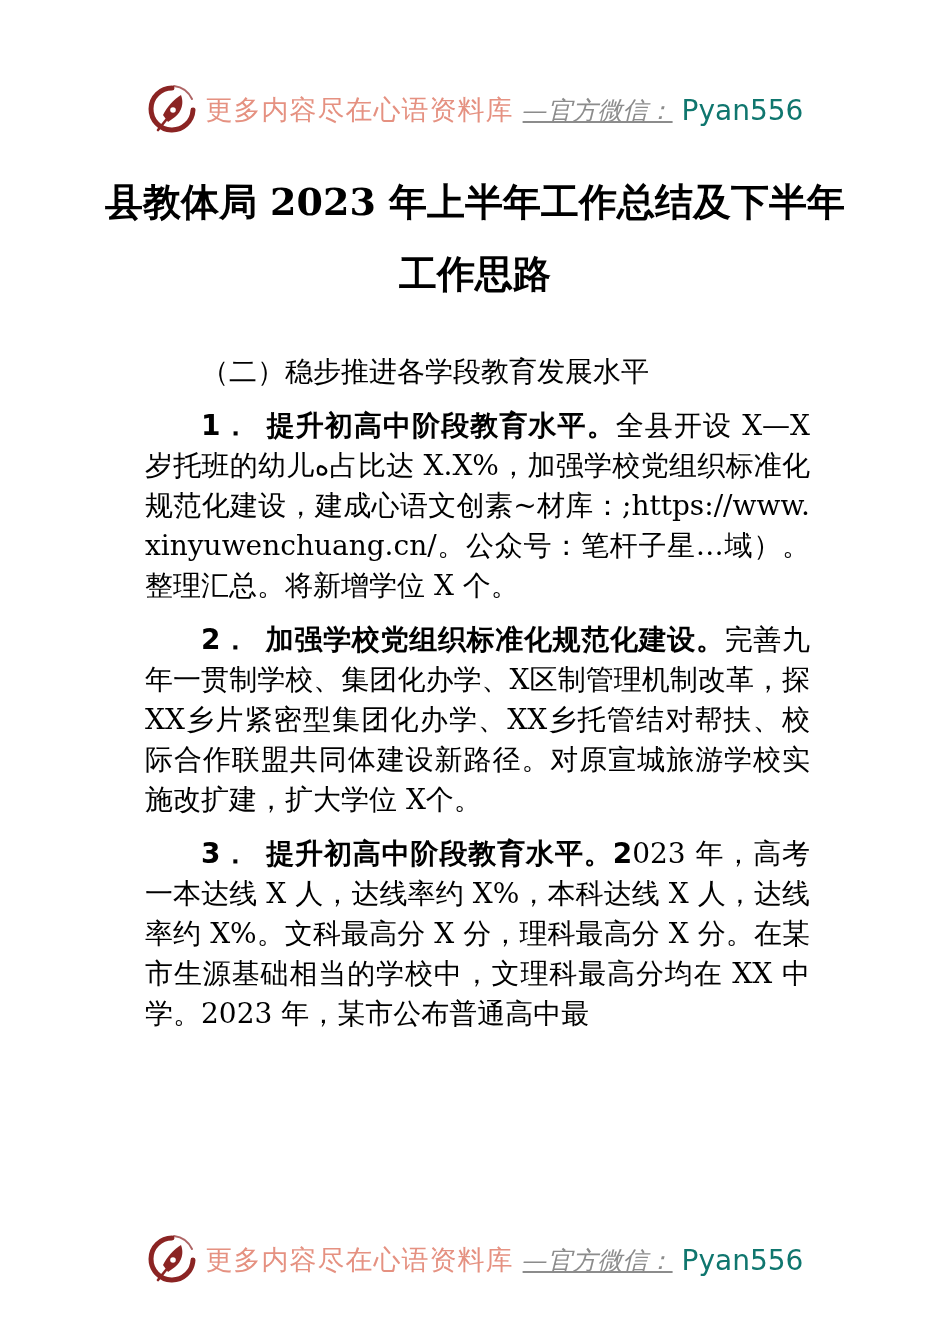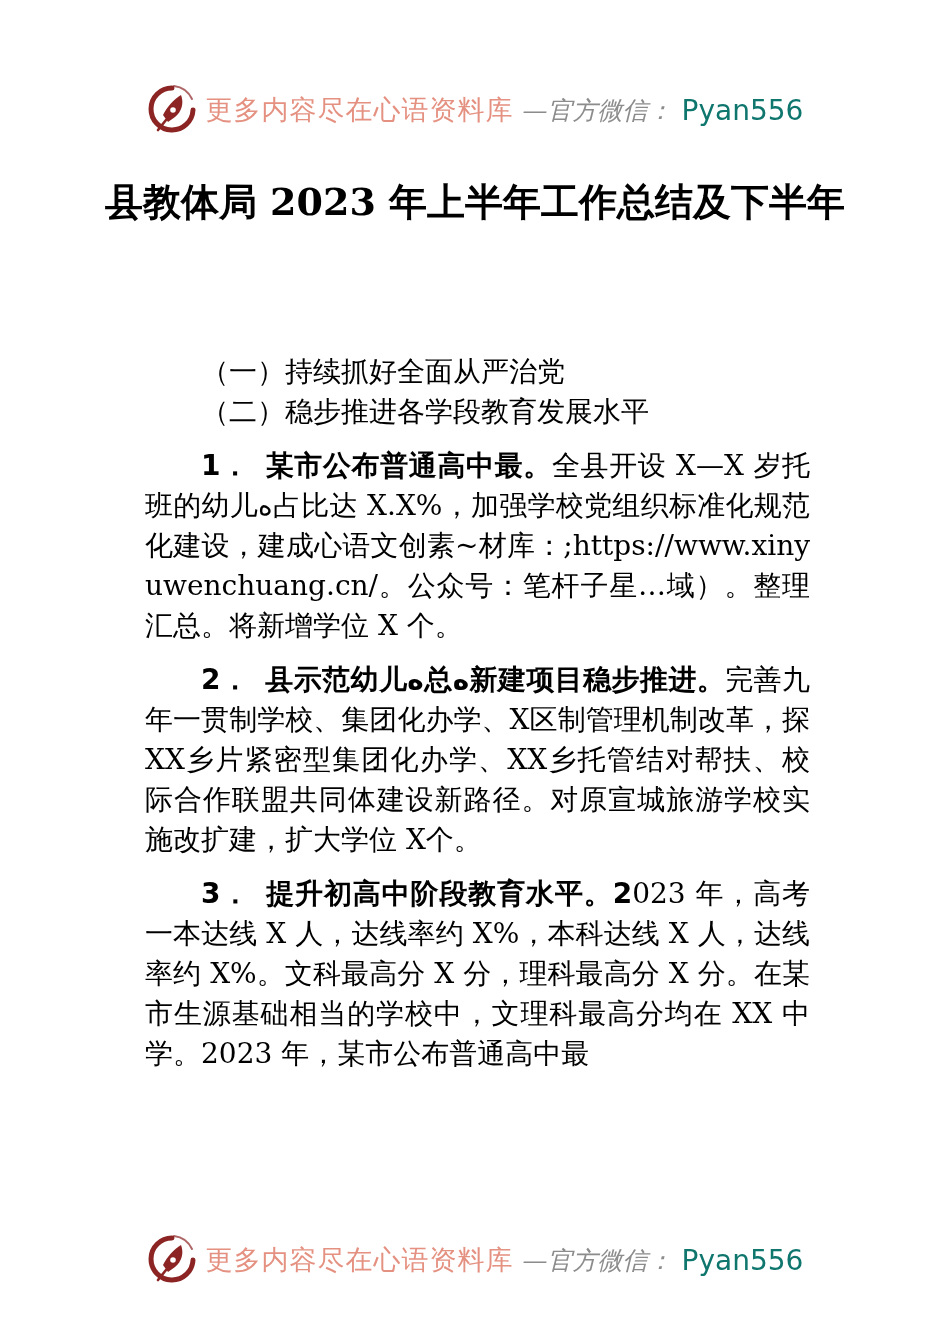--- a/index.html
+++ b/index.html
@@ -9,21 +9,21 @@
     font-family:"DejaVu Serif","Liberation Serif",serif;
   }
   .hdr{
     position:absolute;top:84px;left:0;width:100%;
     display:flex;justify-content:center;align-items:center;gap:9px;
   }
   .ftr{top:1234px;}
   .logo{width:50px;height:52px;flex:0 0 auto;}
   .logo svg{display:block;}
   .brand{color:#e59181;font-size:27px;letter-spacing:1px;white-space:nowrap;}
-  .script{color:#8c8c8c;font-size:25px;font-style:italic;white-space:nowrap;}
+  .script{color:#8c8c8c;font-size:25px;font-style:italic;white-space:nowrap;text-decoration:underline;}
   .wid{color:#0f766e;font-size:28px;font-family:"DejaVu Sans","Liberation Sans",sans-serif;white-space:nowrap;}
   .title{
     position:absolute;top:166px;left:0;width:100%;margin:0;
     text-align:center;font-size:38px;line-height:72px;font-weight:bold;
   }
   .tline{display:block;}
   .content{
     position:absolute;top:352px;left:145px;width:665px;
     font-size:28px;line-height:40px;text-align:justify;
   }
@@ -53,29 +53,29 @@
         <path d="M19 36 L11 46" stroke="#8b2423" stroke-width="2.6" stroke-linecap="round"></path>
       </svg>
     </span>
     <span class="brand">更多内容尽在心语资料库</span>
     <span class="script">—官方微信：</span>
     <span class="wid">Pyan556</span>
   </div>
 
   <h1 class="title">
     <span class="tline">县教体局 2023 年上半年工作总结及下半年</span>
+    <span class="tline">工作思路</span>
   </h1>
 
   <div class="content">
-    <p>（一）持续抓好全面从严治党</p>
     <p>（二）稳步推进各学段教育发展水平</p>
 
-    <p class="numbered"><span class="num">1．</span><span class="lead">某市公布普通高中最。</span><span>全县开设 X—X 岁托班的幼儿ه占比达 X.X%，加强学校党组织标准化规范化建设，建成心语文创素~材库：;https://www.xinyuwenchuang.cn/。公众号：笔杆子星…域）。整理汇总。将新增学位 X 个。</span></p>
+    <p class="numbered"><span class="num">1．</span><span class="lead">提升初高中阶段教育水平。</span><span>全县开设 X—X 岁托班的幼儿ه占比达 X.X%，加强学校党组织标准化规范化建设，建成心语文创素~材库：;https://www.xinyuwenchuang.cn/。公众号：笔杆子星…域）。整理汇总。将新增学位 X 个。</span></p>
 
-    <p class="numbered"><span class="num">2．</span><span class="lead">县示范幼儿ه总ه新建项目稳步推进。</span><span>完善九年一贯制学校、集团化办学、X区制管理机制改革，探XX乡片紧密型集团化办学、XX乡托管结对帮扶、校际合作联盟共同体建设新路径。对原宣城旅游学校实施改扩建，扩大学位 X个。</span></p>
+    <p class="numbered"><span class="num">2．</span><span class="lead">加强学校党组织标准化规范化建设。</span><span>完善九年一贯制学校、集团化办学、X区制管理机制改革，探XX乡片紧密型集团化办学、XX乡托管结对帮扶、校际合作联盟共同体建设新路径。对原宣城旅游学校实施改扩建，扩大学位 X个。</span></p>
 
     <p class="numbered"><span class="num">3．</span><span class="lead">提升初高中阶段教育水平。2</span><span>023 年，高考一本达线 X 人，达线率约 X%，本科达线 X 人，达线率约 X%。文科最高分 X 分，理科最高分 X 分。在某市生源基础相当的学校中，文理科最高分均在 XX 中学。2023 年，某市公布普通高中最</span></p>
   </div>
 
   <div class="hdr ftr">
     <span class="logo">
       <svg viewBox="0 0 50 52" width="50" height="52" xmlns="http://www.w3.org/2000/svg">
         <path d="M25 4 A21 21 0 1 0 46 26" fill="none" stroke="#8b2423" stroke-width="5" stroke-linecap="round"></path>
         <path d="M27 2 A23 23 0 0 1 45 15" fill="none" stroke="#8b2423" stroke-width="2" stroke-linecap="round" opacity="0.7"></path>
         <path d="M34 11 C37 19 35 27 28 33 L21 38 L16 31 C20 23 27 15 34 11 Z" fill="#8b2423"></path>

